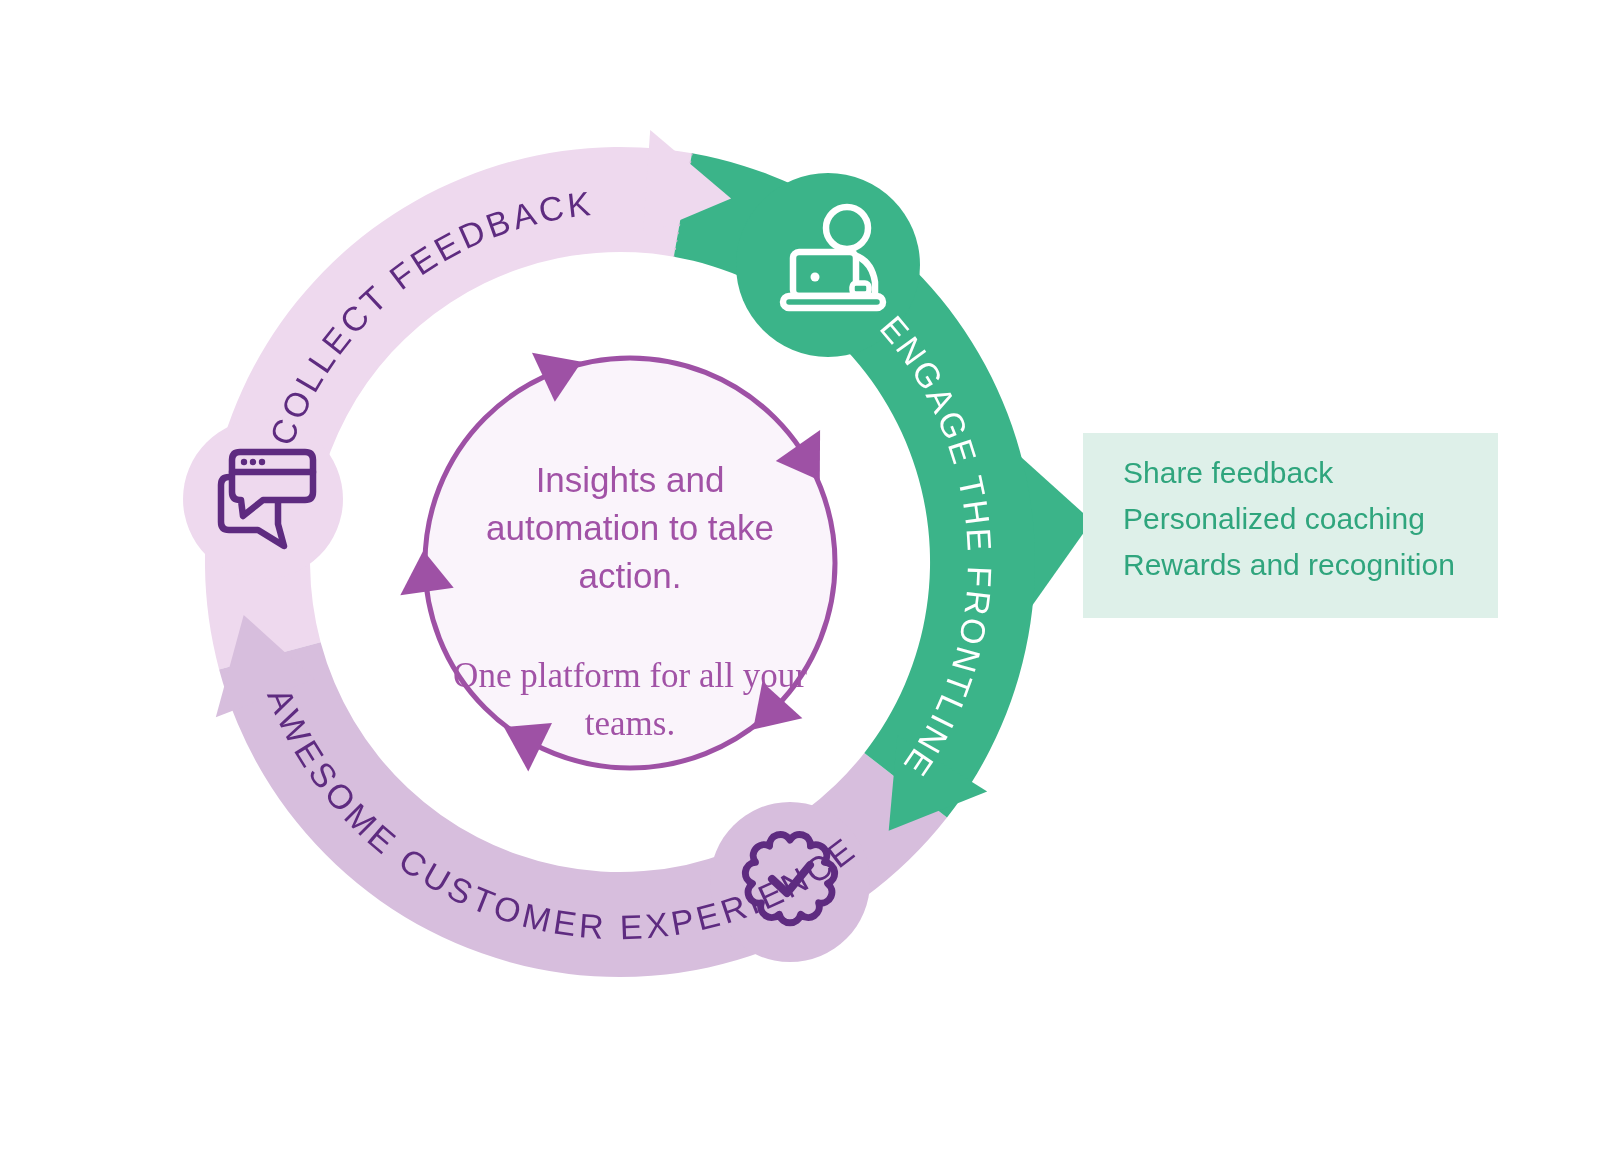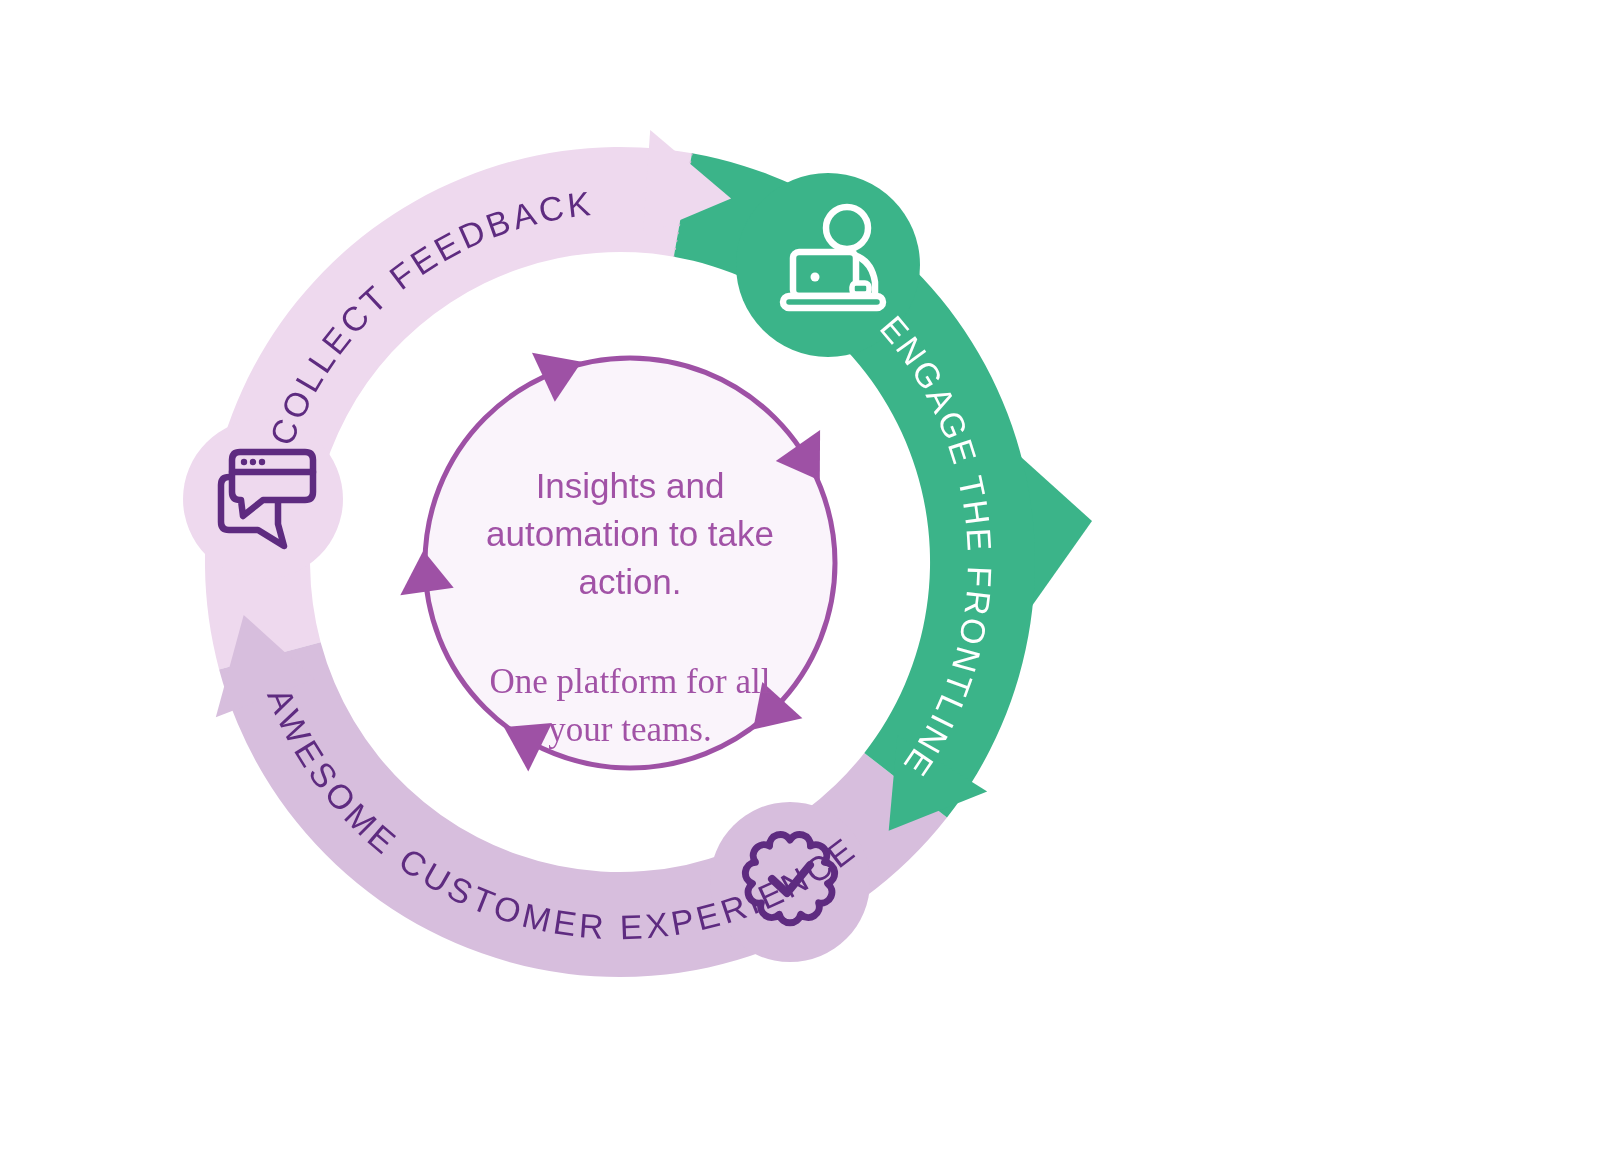--- a/index.html
+++ b/index.html
@@ -19,21 +19,21 @@
   .lbl-engage{letter-spacing:2.5px;}
   .lbl-awesome{letter-spacing:4px;}
   #center-text{
     position:absolute;
     left:445px;top:450px;width:370px;
     text-align:center;
     color:#a152a6;
     font-size:35px;
     line-height:48px;
   }
-  #center-text p{margin:12px;}
+  #center-text p{margin:6px;}
   #center-text p + p{margin-top:52px;font-family:Liberation Serif, serif;}
   #callout-box{
     position:absolute;
     left:1083px;top:433px;
     width:415px;height:185px;
     background:#def0e9;
     box-sizing:border-box;
     padding:17px 0 0 40px;
   }
   #callout-box .callout-item{
@@ -131,14 +131,19 @@
       <path d="M 528.3 771.5 L 552.0 723.0 L 504.0 727.2 Z"></path>
       <path d="M 400.3 595.3 L 453.7 587.8 L 423.4 550.4 Z"></path>
     </g>
   </svg>
 
   <div id="center-text">
     <p>Insights and automation to take action.</p>
     <p>One platform for all your teams.</p>
   </div>
 
+  <div id="callout-box">
+    <span class="callout-item">Share feedback</span>
+    <span class="callout-item">Personalized coaching</span>
+    <span class="callout-item">Rewards and recognition</span>
+  </div>
 
 </div>
 
 </body></html>

